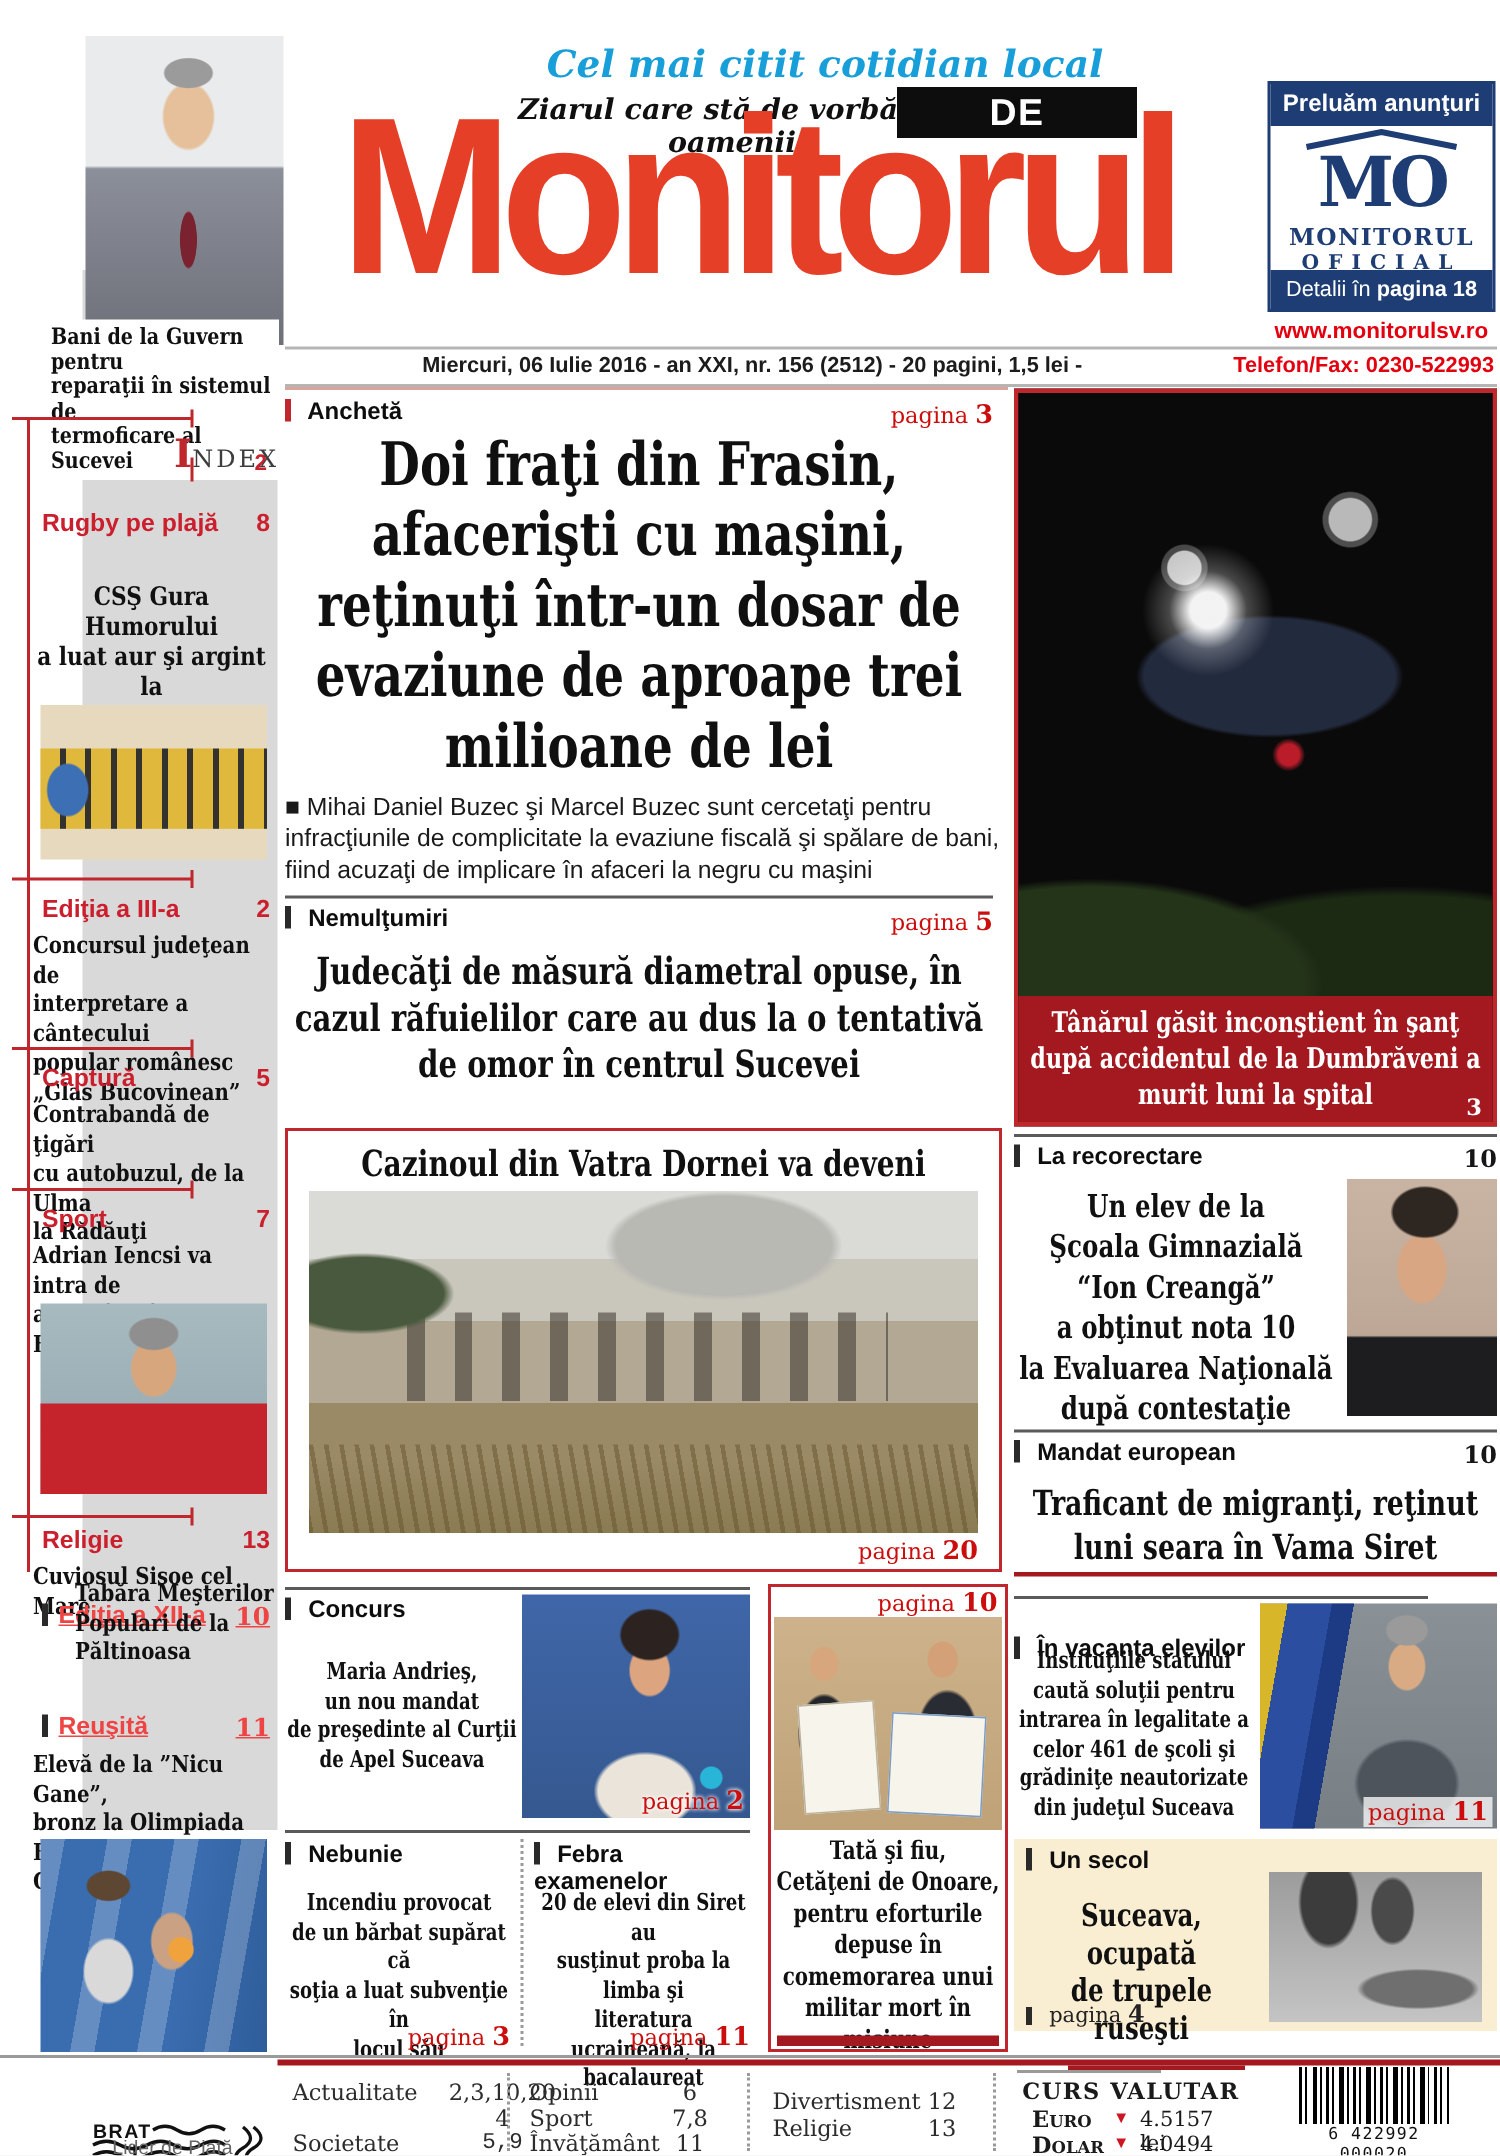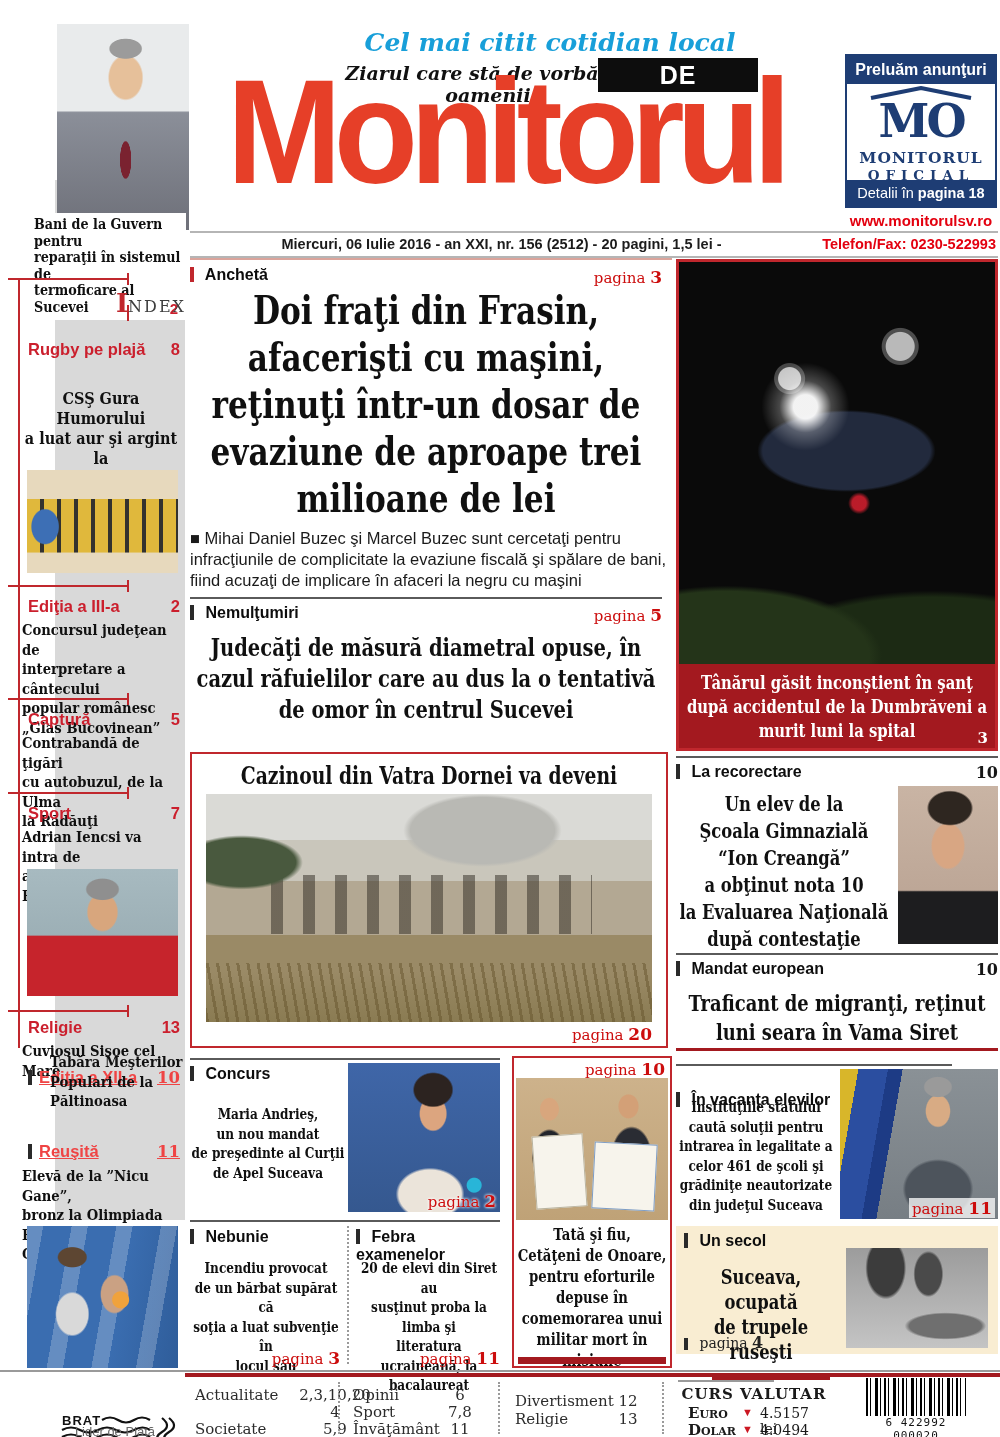--- a/index.html
+++ b/index.html
@@ -438,21 +438,21 @@
   </div>
 
   <div class="abs" style="left:0;top:1370px;width:1000px;height:2px;background:#9a9a9a;"></div>
   <div class="abs" style="left:185px;top:1373px;width:815px;height:4px;background:#a3191f;"></div>
 
   <div class="idxrow" style="left:195px;top:1386px;width:115px;">Actualitate</div>
   <div class="idxrow" style="left:292px;top:1386px;width:86px;text-align:center;">2,3,10,20</div>
   <div class="idxrow" style="left:195px;top:1448px;width:115px;font-weight:bold;">Reportaj</div>
   <div class="idxrow" style="left:292px;top:1403px;width:86px;text-align:center;">4</div>
   <div class="idxrow" style="left:195px;top:1420px;width:115px;">Societate</div>
-  <div class="idxrow" style="left:292px;top:1420px;width:86px;text-align:center;">5,9</div>
+  <div class="idxrow" style="left:292px;top:1420px;width:86px;text-align:center;font-family:Liberation Mono, monospace;">5,9</div>
   <div class="dotv" style="left:338px;top:1382px;height:52px;"></div>
 
   <div class="idxrow" style="left:353px;top:1386px;width:100px;">Opinii</div>
   <div class="idxrow" style="left:435px;top:1386px;width:50px;text-align:center;">6</div>
   <div class="idxrow" style="left:353px;top:1403px;width:100px;">Sport</div>
   <div class="idxrow" style="left:435px;top:1403px;width:50px;text-align:center;">7,8</div>
   <div class="idxrow" style="left:353px;top:1420px;width:100px;">Învăţământ</div>
   <div class="idxrow" style="left:435px;top:1420px;width:50px;text-align:center;">11</div>
   <div class="dotv" style="left:498px;top:1382px;height:52px;"></div>
 

